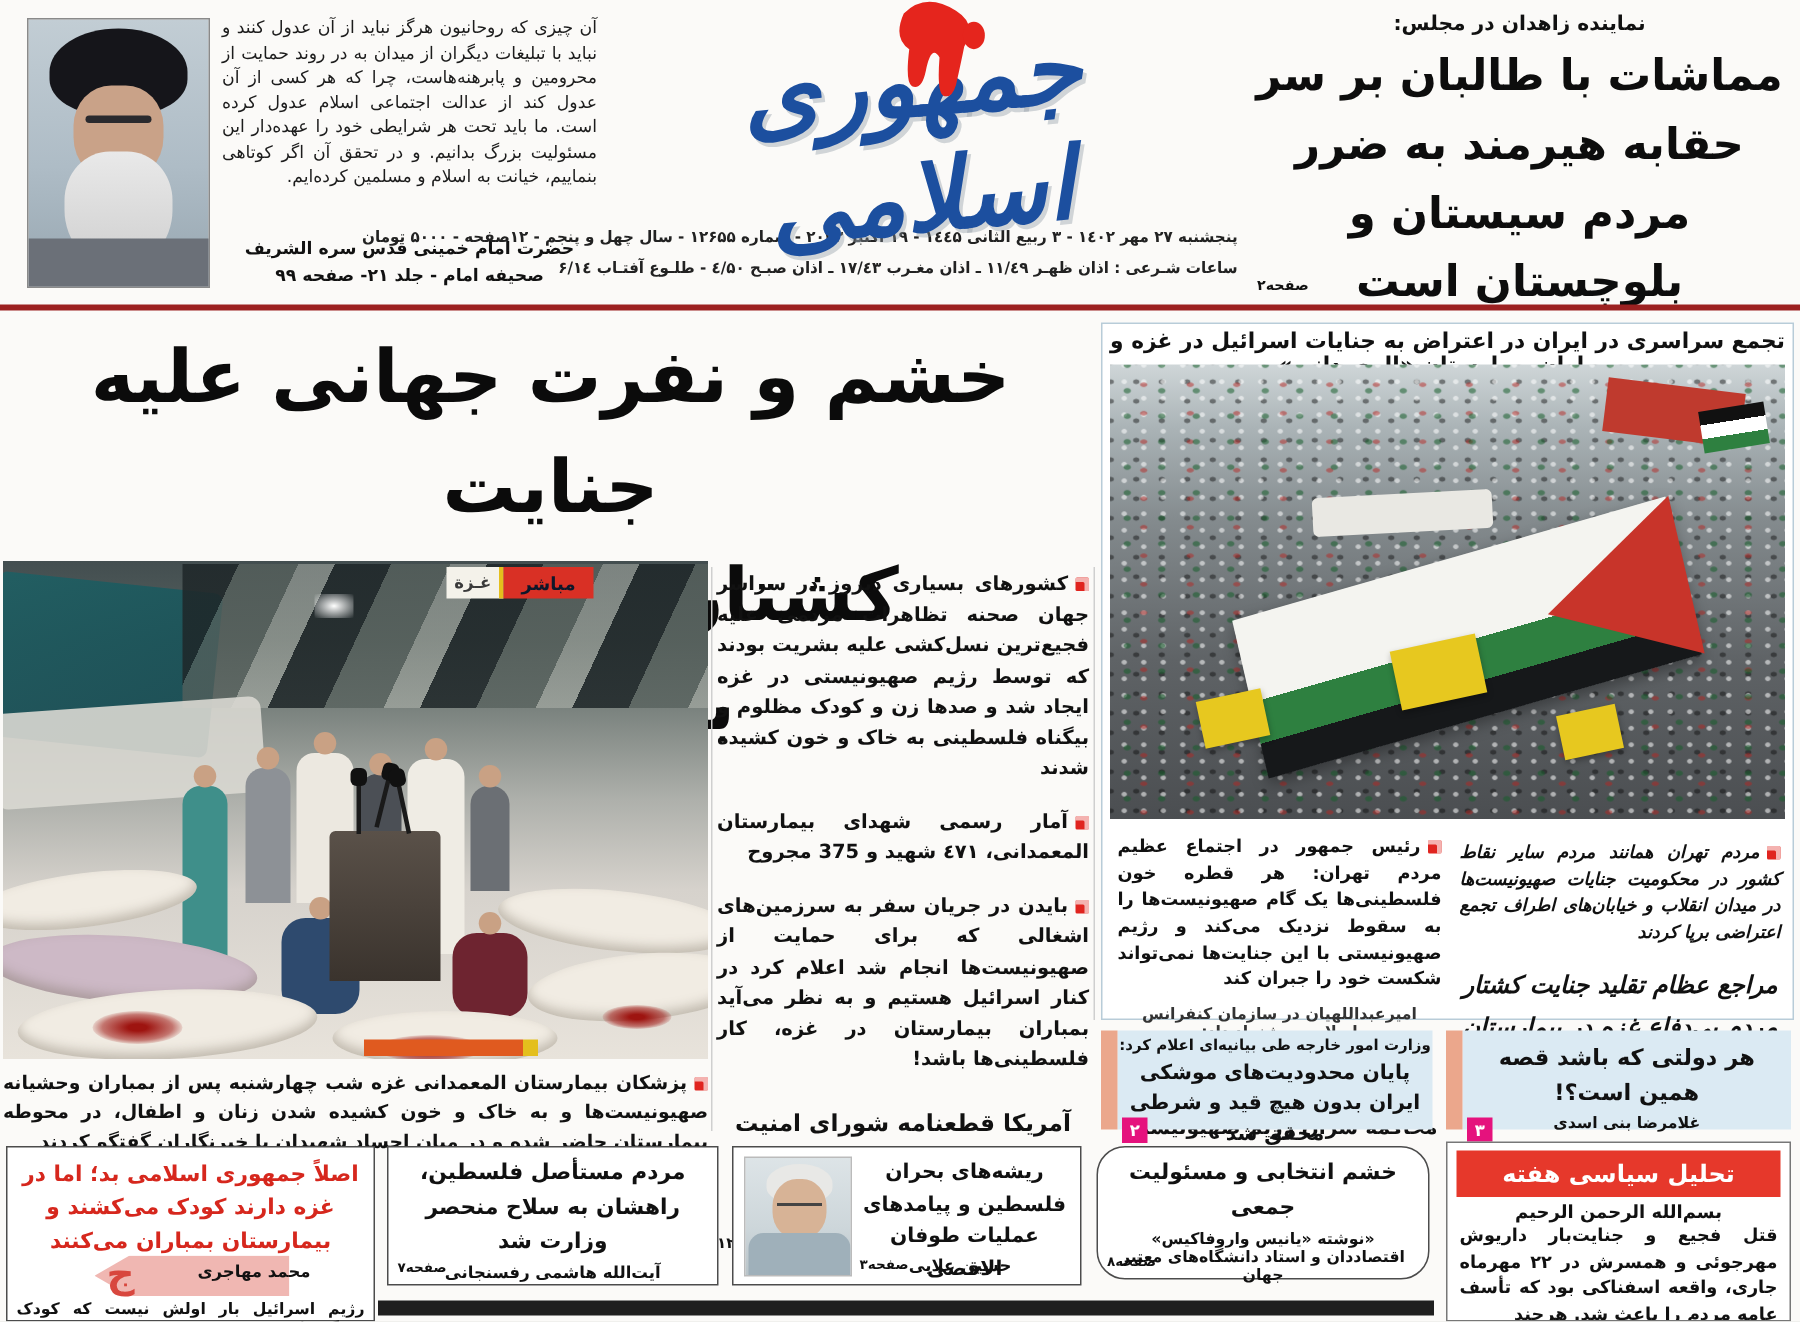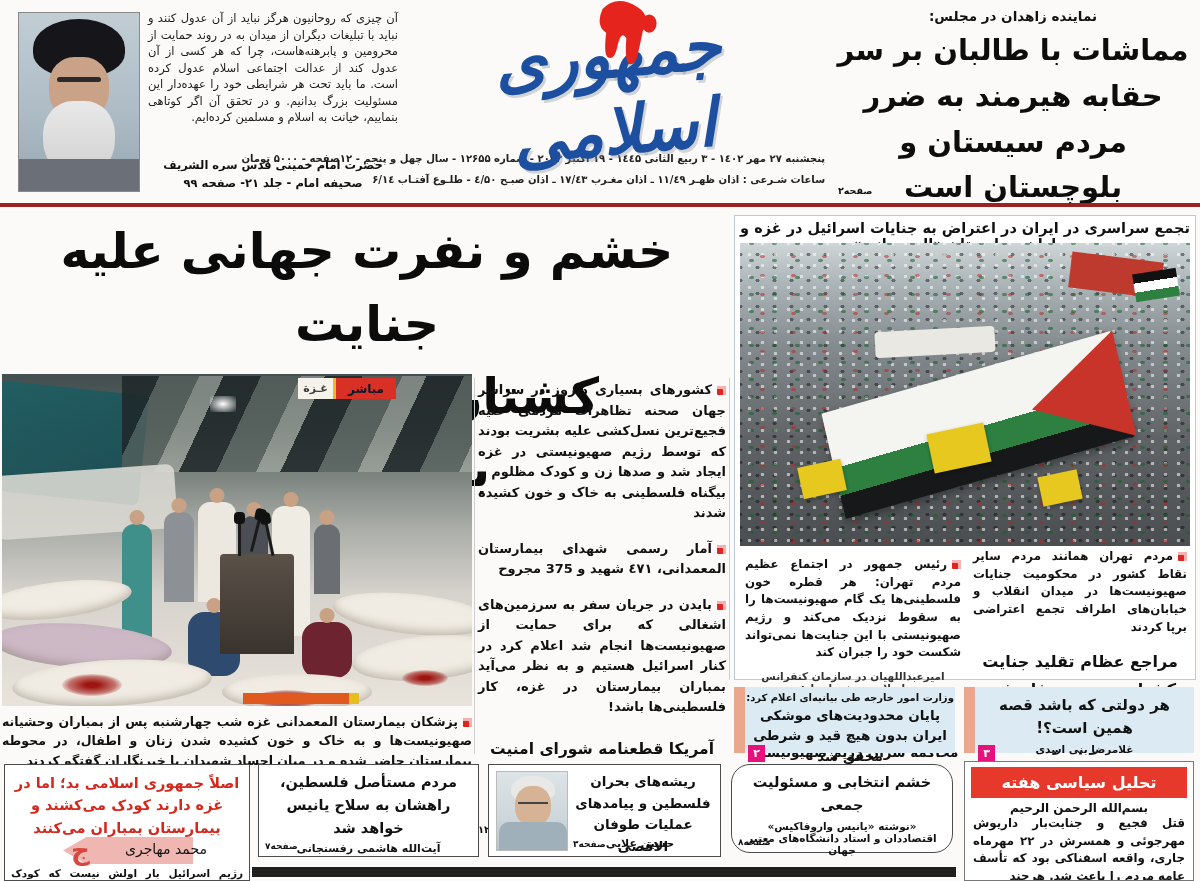--- a/index.html
+++ b/index.html
@@ -45,21 +45,21 @@
       radial-gradient(rgba(255,255,255,.55) 1.5px, transparent 2.1px),
       radial-gradient(rgba(10,10,10,.45) 1.8px, transparent 2.4px);
     background-size:23px 17px, 31px 19px, 13px 11px, 17px 13px;
     background-position:0 60px, 7px 80px, 3px 50px, 9px 70px; }
   .big-flag { position:absolute; left:88px; top:128px; width:300px; height:108px; transform:rotate(-13deg) skewY(-3deg); background:linear-gradient(180deg,#f4f4f0 0 52%,#2e8040 52% 78%,#16181a 78% 100%); box-shadow:0 4px 10px rgba(0,0,0,.35); }
   .flag-tri { position:absolute; right:-2px; top:0; width:0; height:0; border-top:54px solid transparent; border-bottom:54px solid transparent; border-right:96px solid #c8342a; }
   .red-banner { position:absolute; left:330px; top:14px; width:92px; height:36px; background:#bf3a2e; transform:rotate(7deg); }
   .pal-small { position:absolute; left:394px; top:28px; width:44px; height:28px; background:linear-gradient(180deg,#111 0 33%,#fff 33% 66%,#2e8040 66% 100%); transform:rotate(-9deg); }
   .canopy { position:absolute; left:135px; top:86px; width:120px; height:26px; background:#e9e8e3; border-radius:4px; transform:rotate(-3deg); }
   .yellow-flag { position:absolute; width:58px; height:40px; background:#e7c81f; transform:rotate(-12deg); box-shadow:0 2px 4px rgba(0,0,0,.3); }
-  .sum-right { position:absolute; right:8px; top:332px; width:214px; }
+  .sum-right { position:absolute; right:8px; top:344px; width:214px;font-style:italic; }
   .sum-left  { position:absolute; left:10px; top:340px; width:216px; }
   .sum-item { font-size:11.8px; font-weight:700; line-height:1.5; text-align:justify; }
   .sum-bold-r { margin-top:12px; font-size:16px; font-weight:900; text-align:center; line-height:1.75; }
   .sum-kicker { margin-top:8px; font-size:10.5px; font-weight:700; color:#333; text-align:center; }
   .sum-bold-l { margin-top:2px; font-size:13.5px; font-weight:900; text-align:center; line-height:1.65; }
   .sum-pageref { font-size:9.5px; font-weight:700; text-align:left; margin-top:1px; }
 
   
   .hospital { position:absolute; left:2px; top:374px; width:470px; height:332px; overflow:hidden; background:linear-gradient(180deg,#434e50 0%,#57625f 16%,#7b837f 30%,#aeb0ab 48%,#d6d2cc 66%,#e8e3db 100%); }
   .tarp { position:absolute; left:-8px; top:14px; width:150px; height:110px; background:linear-gradient(160deg,#1f5f63,#14474f); transform:rotate(6deg); border-radius:6px; opacity:.92; }
@@ -100,21 +100,21 @@
   .note-title { font-size:13.5px; font-weight:900; text-align:center; line-height:1.5; margin-top:2px; padding:0 8px; }
   .note-title-big { font-size:15px; font-weight:900; text-align:center; line-height:1.55; margin-top:7px; padding:0 8px; }
   .note-author { font-size:10.5px; font-weight:700; text-align:center; margin-top:2px; }
 
   
   .bbox { position:absolute; top:764px; background:#fff; border:1px solid #4c4c4c; }
   .box1 { left:4px; width:246px; height:117px; }
   .box1-title { color:#d6271d; font-size:14.5px; font-weight:900; text-align:center; line-height:1.55; margin-top:7px; padding:0 6px; }
   .arrow-logo { position:absolute; left:58px; top:72px; width:130px; height:27px; background:#f0b7b2; clip-path:polygon(0 50%,18% 0,100% 0,100% 100%,18% 100%); }
   .arrow-glyph { position:absolute; left:66px; top:70px; font-size:26px; font-weight:900; color:#d8473e; }
-  .box1-author { position:absolute; right:42px; top:76px; font-size:14px; font-weight:400; }
+  .box1-author { position:absolute; right:42px; top:76px; font-size:11px; font-weight:700; }
   .box1-body { position:absolute; left:6px; right:6px; top:102px; font-size:10.5px; font-weight:700; text-align:justify; }
   .box2 { left:258px; width:221px; height:93px; }
   .box3 { left:488px; width:233px; height:93px; }
   .box4 { left:731px; width:222px; height:89px;border-radius:19px; }
   .bbox-title { font-size:14.5px; font-weight:900; text-align:center; line-height:1.6; margin-top:6px; padding:0 8px; }
   .bbox-author { font-size:11px; font-weight:700; text-align:center; margin-top:1px; }
   .bbox-pageref { position:absolute; left:6px; bottom:5px; font-size:9px; font-weight:700; }
   .alaei-photo { position:absolute; left:7px; top:6px; width:72px; height:80px; background:linear-gradient(180deg,#dde4e7 0%,#cdd6da 60%,#b9c4c9 100%); overflow:hidden; border:1px solid #bbb; }
   .alaei-hair { position:absolute; left:14px; top:4px; width:44px; height:26px; background:#e8e8e6; border-radius:50% 50% 40% 40%; }
   .alaei-face { position:absolute; left:18px; top:14px; width:36px; height:40px; background:#d7b396; border-radius:45%; }
@@ -266,21 +266,21 @@
 
   <div class="bbox box1">
     <div class="box1-title">اصلاً جمهوری اسلامی بد؛ اما در غزه دارند کودک می‌کشند و بیمارستان بمباران می‌کنند</div>
     <div class="arrow-logo"></div>
     <div class="arrow-glyph">ج</div>
     <div class="box1-author">محمد مهاجری</div>
     <div class="box1-body">رژیم اسرائیل بار اولش نیست که کودک می‌کشد؛ همه</div>
   </div>
 
   <div class="bbox box2">
-    <div class="bbox-title">مردم مستأصل فلسطین، راهشان به سلاح یانیس خواهد شد</div>
+    <div class="bbox-title">مردم مستأصل فلسطین، راهشان به سلاح منحصر وزارت شد</div>
     <div class="bbox-author">آیت‌الله هاشمی رفسنجانی</div>
     <div class="bbox-pageref">صفحه۷</div>
   </div>
 
   <div class="bbox box3">
     <div class="alaei-photo">
       <div class="alaei-hair"></div>
       <div class="alaei-face"></div>
       <div class="alaei-glasses"></div>
       <div class="alaei-suit"></div>

